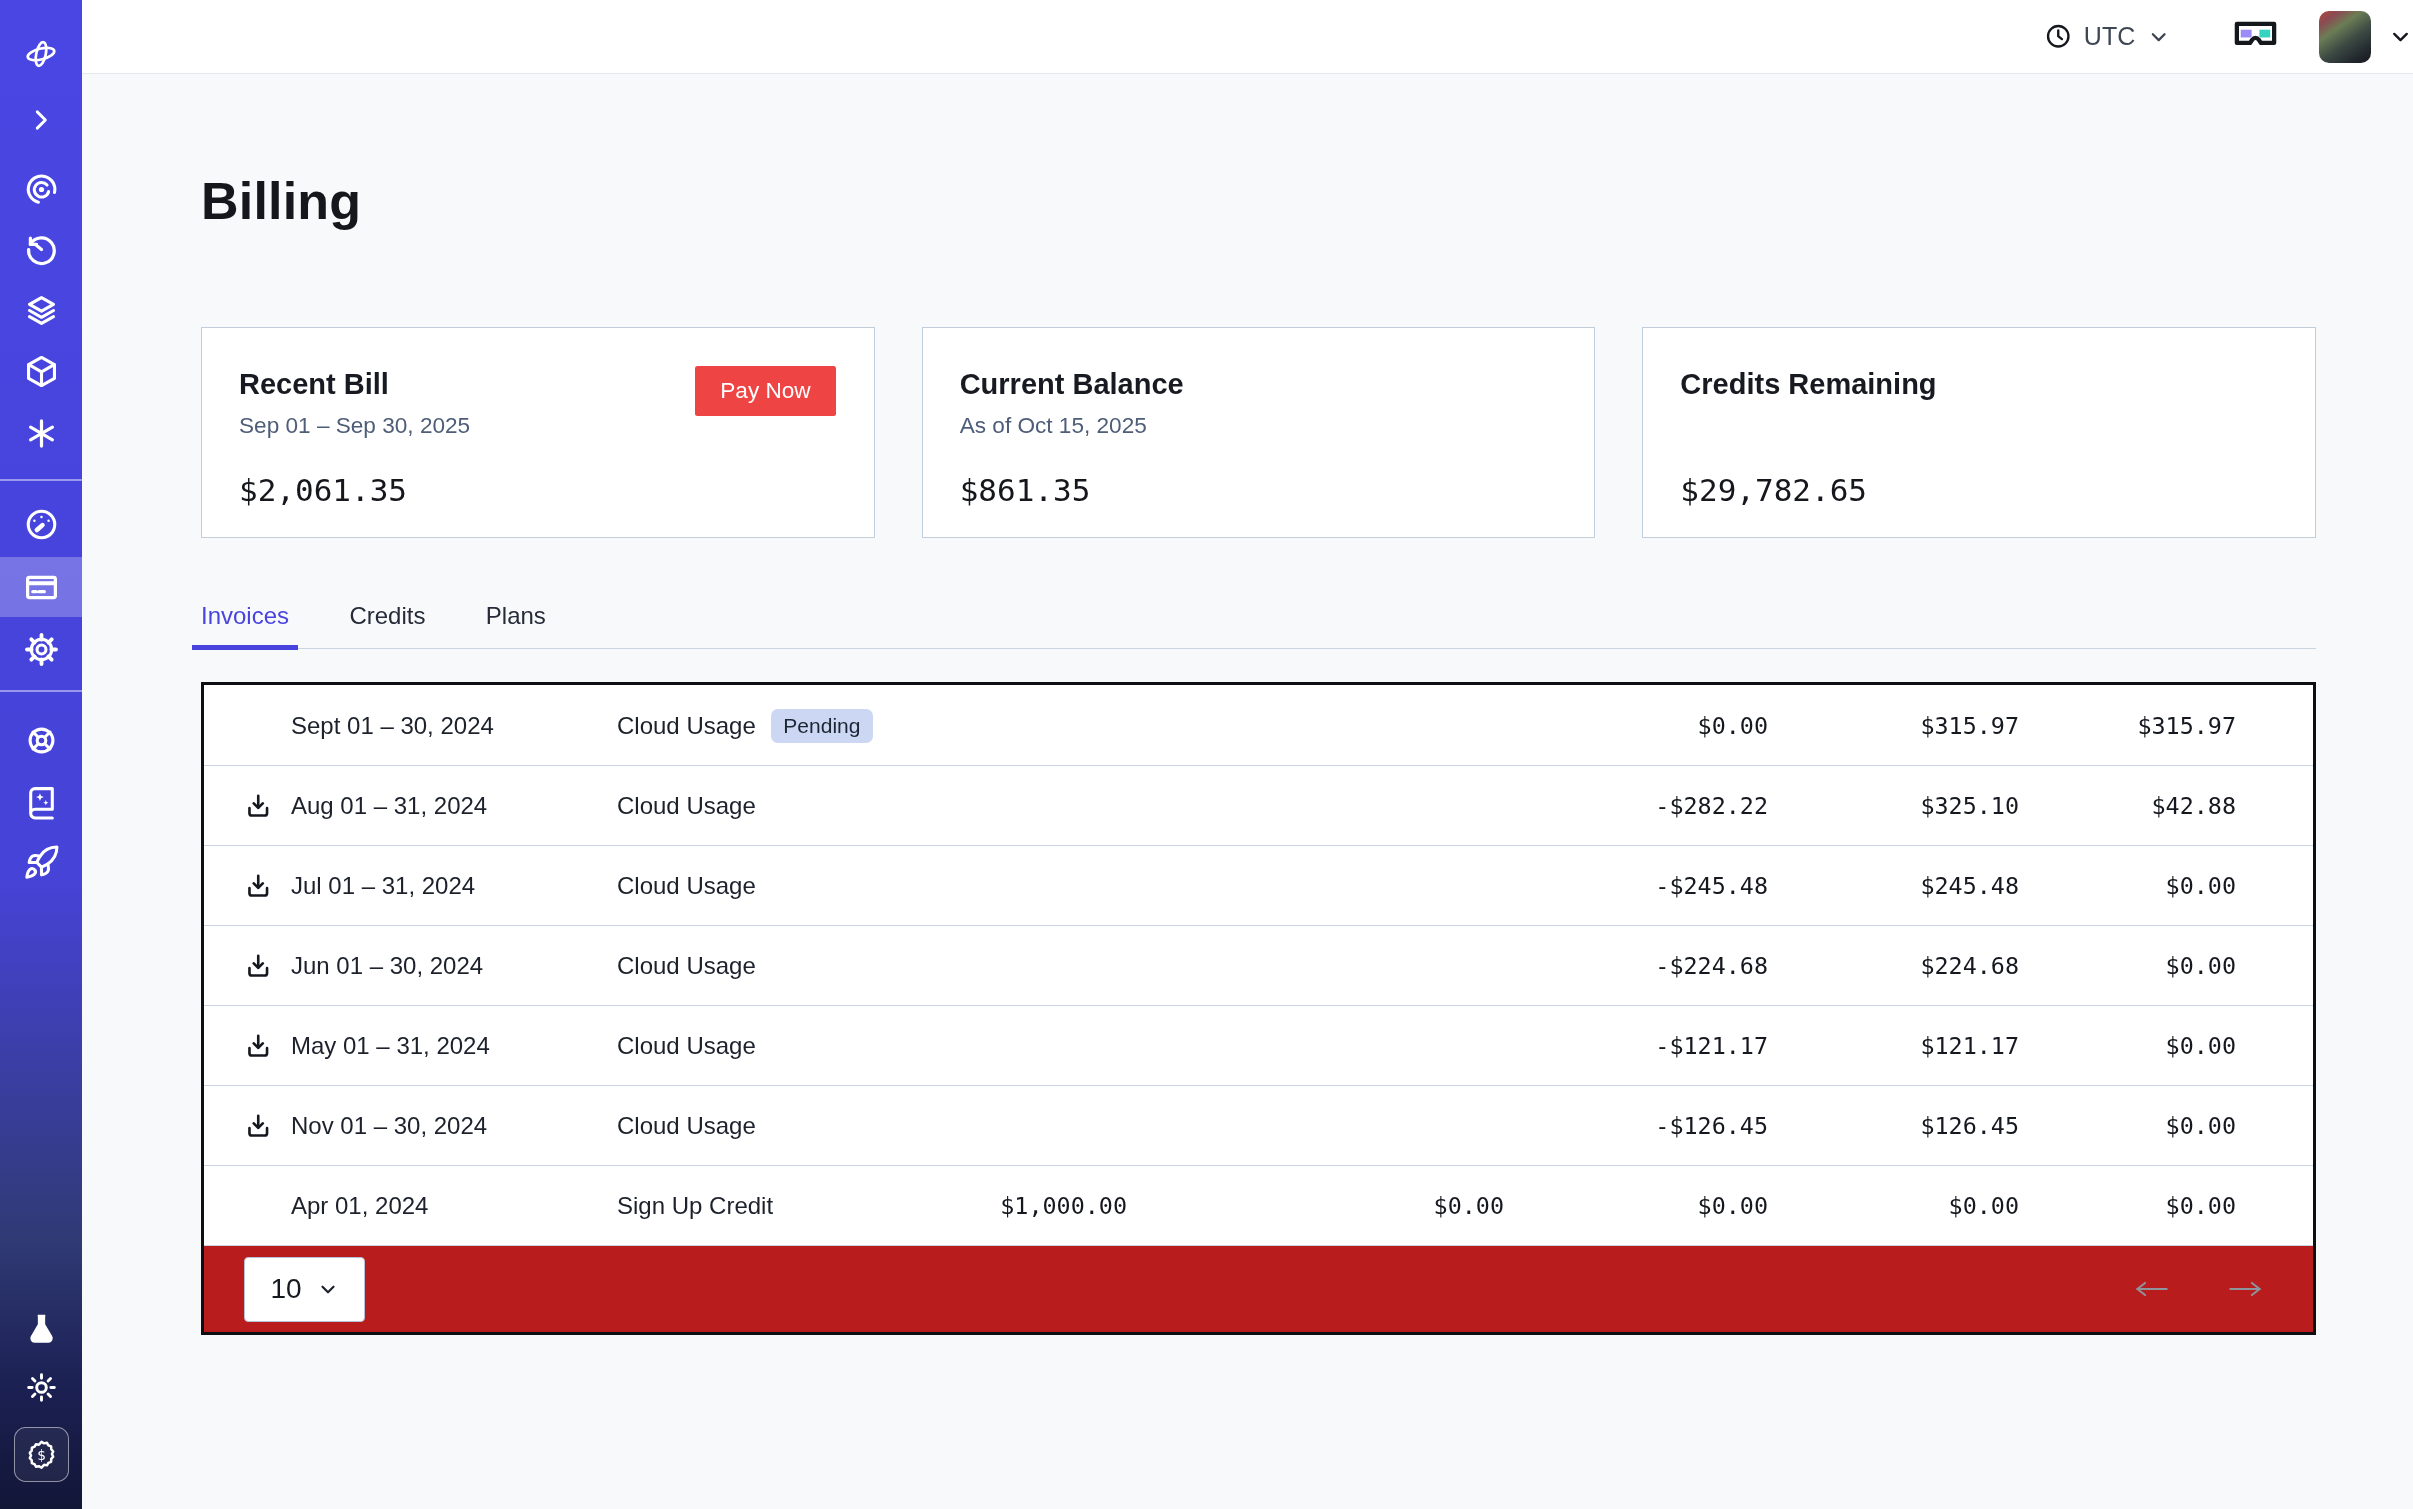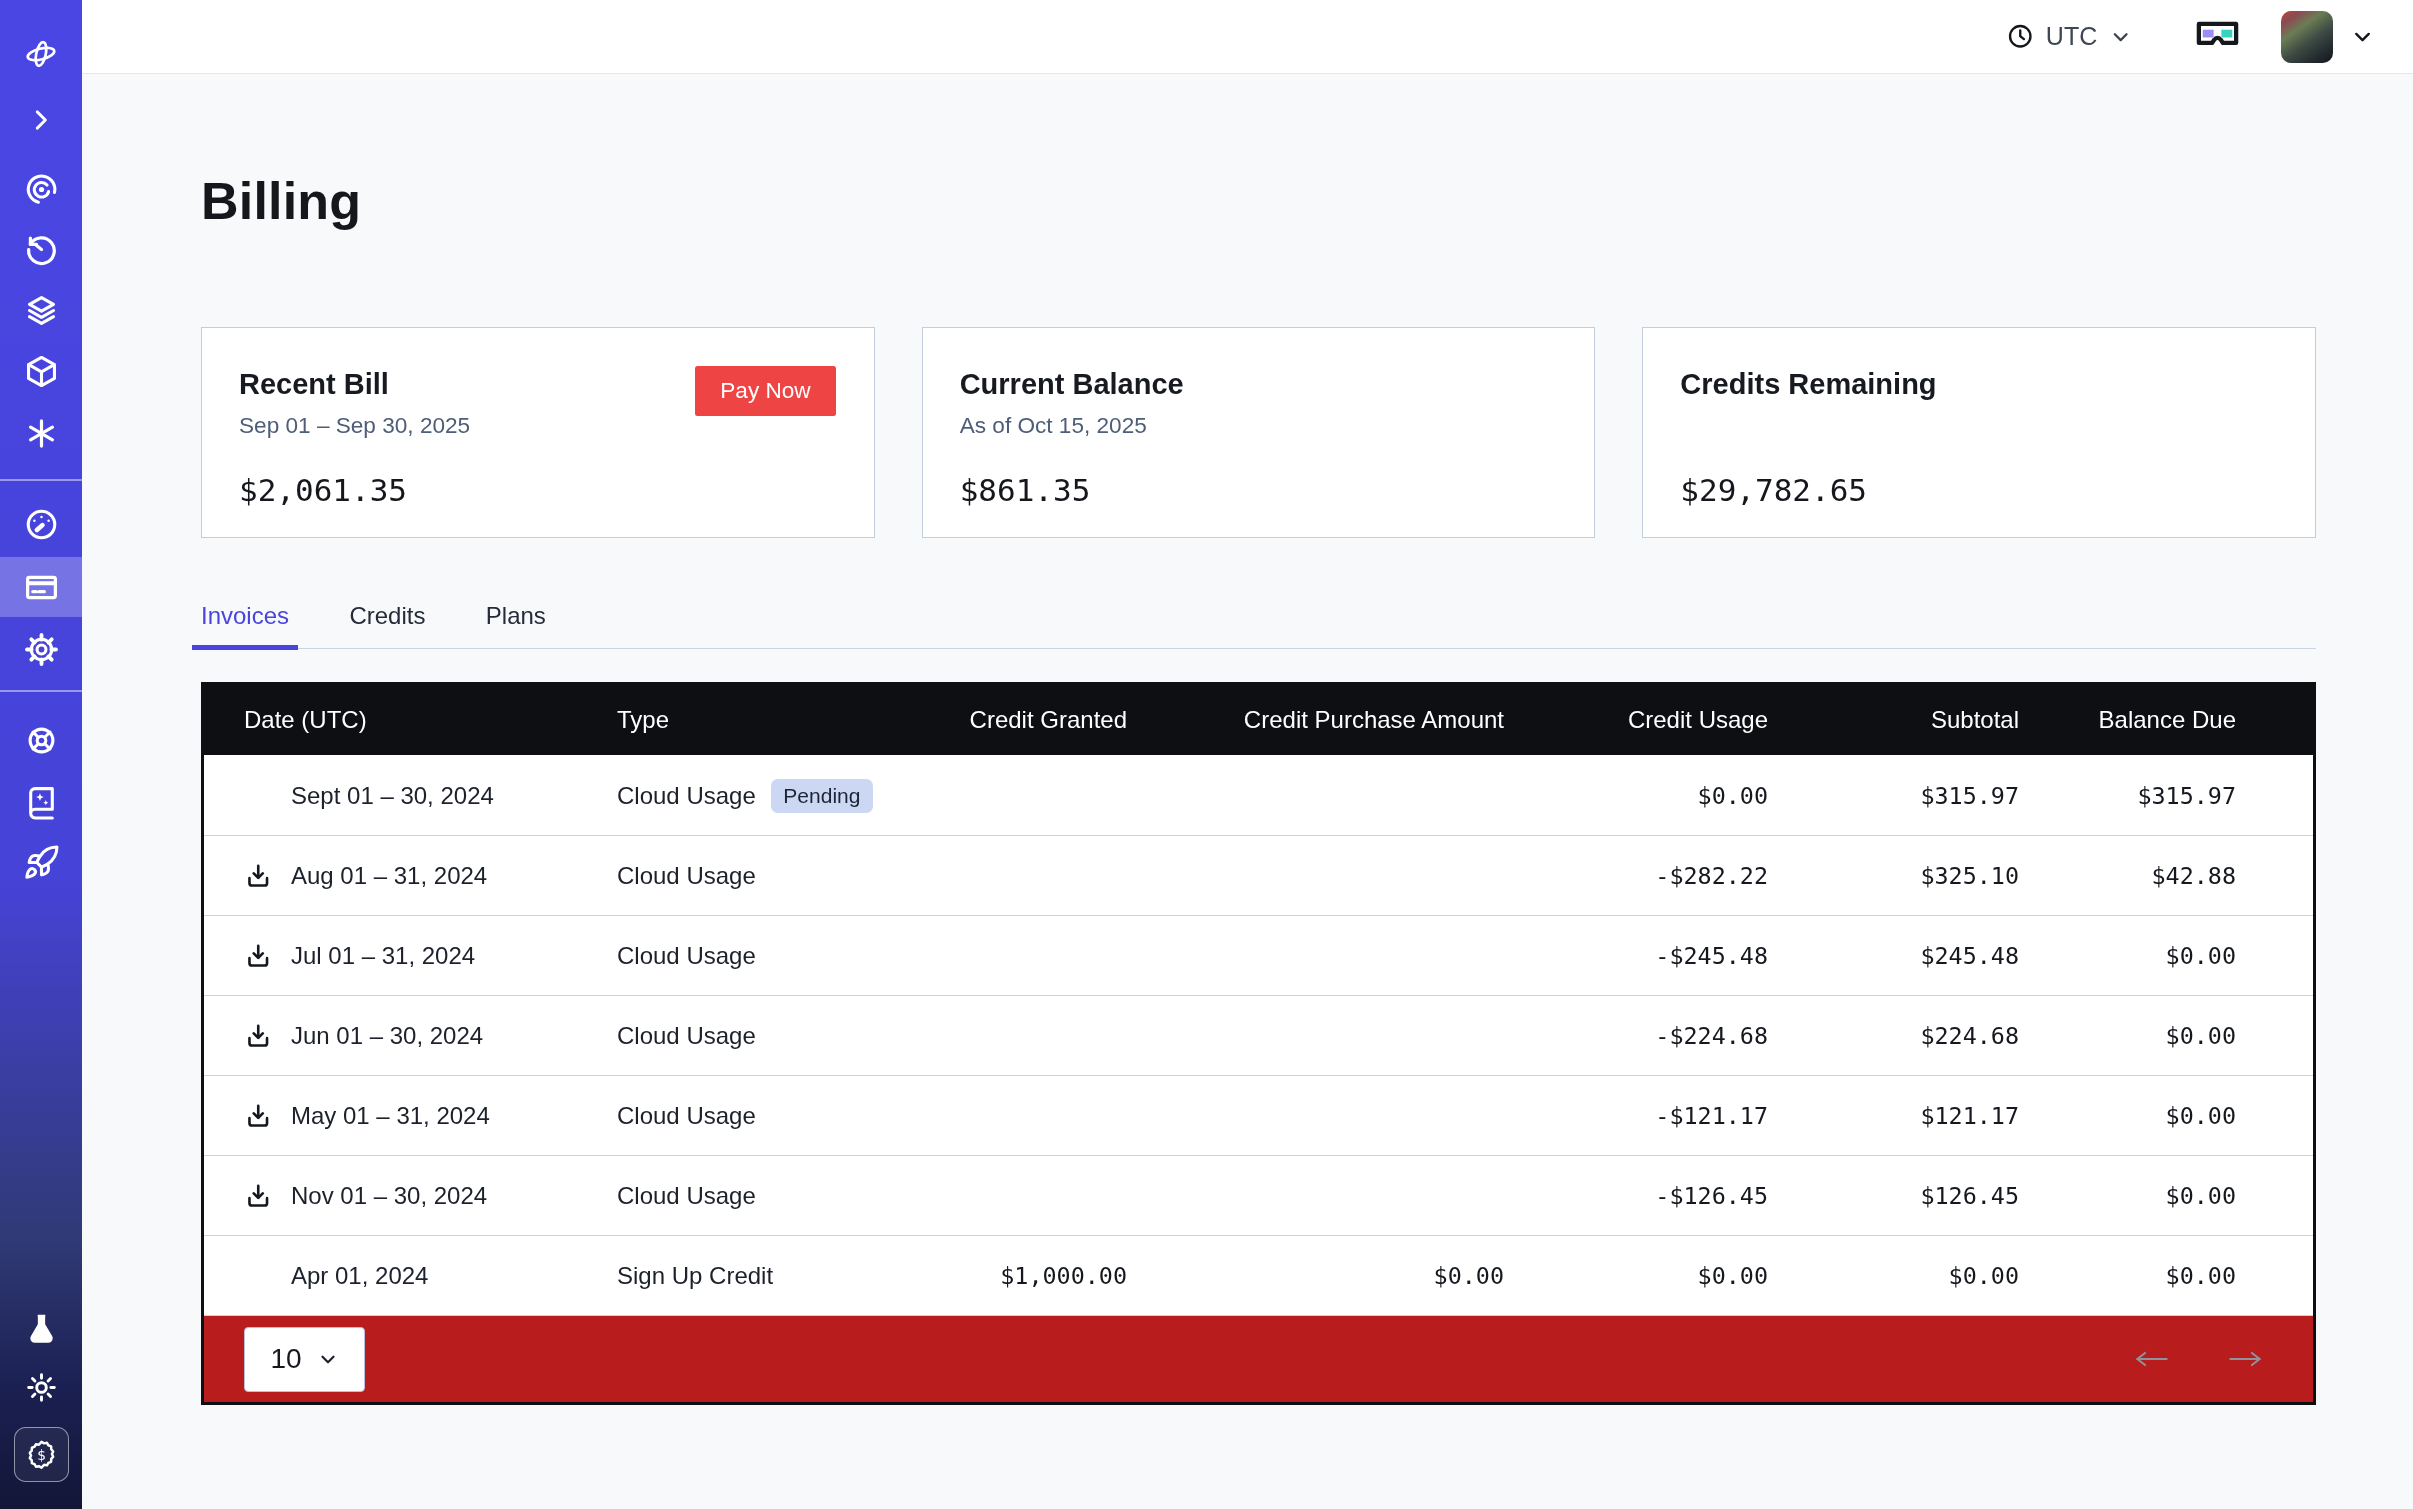--- a/index.html
+++ b/index.html
@@ -10,21 +10,21 @@
   .sidebar { position:absolute; left:0; top:0; width:82px; height:100%; z-index:3;
     background:linear-gradient(180deg,#4946e4 0%,#4643d8 58%,#303a75 82%,#1b2052 92%,#121637 100%); }
   .s-item { position:absolute; left:0; width:82px; height:60px; display:flex; align-items:center; justify-content:center; cursor:pointer; }
   .s-item.active { background:rgba(255,255,255,0.26); }
   .s-item svg { display:block; }
   .s-divider { position:absolute; left:0; width:82px; height:1.7px; background:rgba(255,255,255,0.45); }
   .badge-btn { width:55px; height:55px; border:1.7px solid rgba(255,255,255,0.5); border-radius:11.7px; background:rgba(255,255,255,0.06); display:flex; align-items:center; justify-content:center; }
 
   
   .topbar { position:absolute; left:82px; top:0; right:0; height:74px; background:#fff; border-bottom:1.7px solid #e4e7ec;
-    display:flex; align-items:center; justify-content:flex-end; padding-right:38px; z-index:2; }
+    display:flex; align-items:center; justify-content:flex-end; z-index:2; }
   .tz { display:flex; align-items:center; gap:11.7px; margin-right:62px; cursor:pointer; }
   .tz-label { font-size:25px; color:#3f4755; }
   .glasses-btn { margin-right:40px; cursor:pointer; display:flex; align-items:center; }
   .user-menu { display:flex; align-items:center; gap:16.7px; cursor:pointer; }
   .avatar { width:52px; height:52px; border-radius:10px;
     background:linear-gradient(145deg,#b04a3c 0%,#8c4a52 16%,#6b7d55 34%,#3d4a44 58%,#23292e 82%,#15181c 100%); }
 
   
   .main { position:absolute; left:82px; top:74px; right:0; bottom:0; padding:0 97px 0 119px; background:#f8f9fb; }
   .page-title { margin-top:97px; font-size:52px; font-weight:700; color:#15171c; letter-spacing:0.2px; }
@@ -239,29 +239,20 @@
       </div>
     </section>
 
     <nav class="tabs">
       <div class="tab active">Invoices</div>
       <div class="tab">Credits</div>
       <div class="tab">Plans</div>
     </nav>
 
     <section class="invoice-table">
-      <div class="thead">
-        <div class="th">Date (UTC)</div>
-        <div class="th">Type</div>
-        <div class="th num">Credit Granted</div>
-        <div class="th num">Credit Purchase Amount</div>
-        <div class="th num">Credit Usage</div>
-        <div class="th num">Subtotal</div>
-        <div class="th num">Balance Due</div>
-      </div>
 
       <div id="tbody">
   <div class="trow">
     <div class="cell c-icon">
       <span class="dl invisible">
         <svg width="28.5" height="28.5" viewBox="0 0 24 24" fill="none" stroke="#15181e" stroke-width="2.2" stroke-linecap="round" stroke-linejoin="round">
           <path d="M12 3.2v9.8"></path>
                   <path d="M8.2 9.6l3.8 3.8 3.8-3.8"></path>
           <path d="M4.6 13.6v4.2a2 2 0 0 0 2 2h10.8a2 2 0 0 0 2-2v-4.2"></path>
         </svg>

